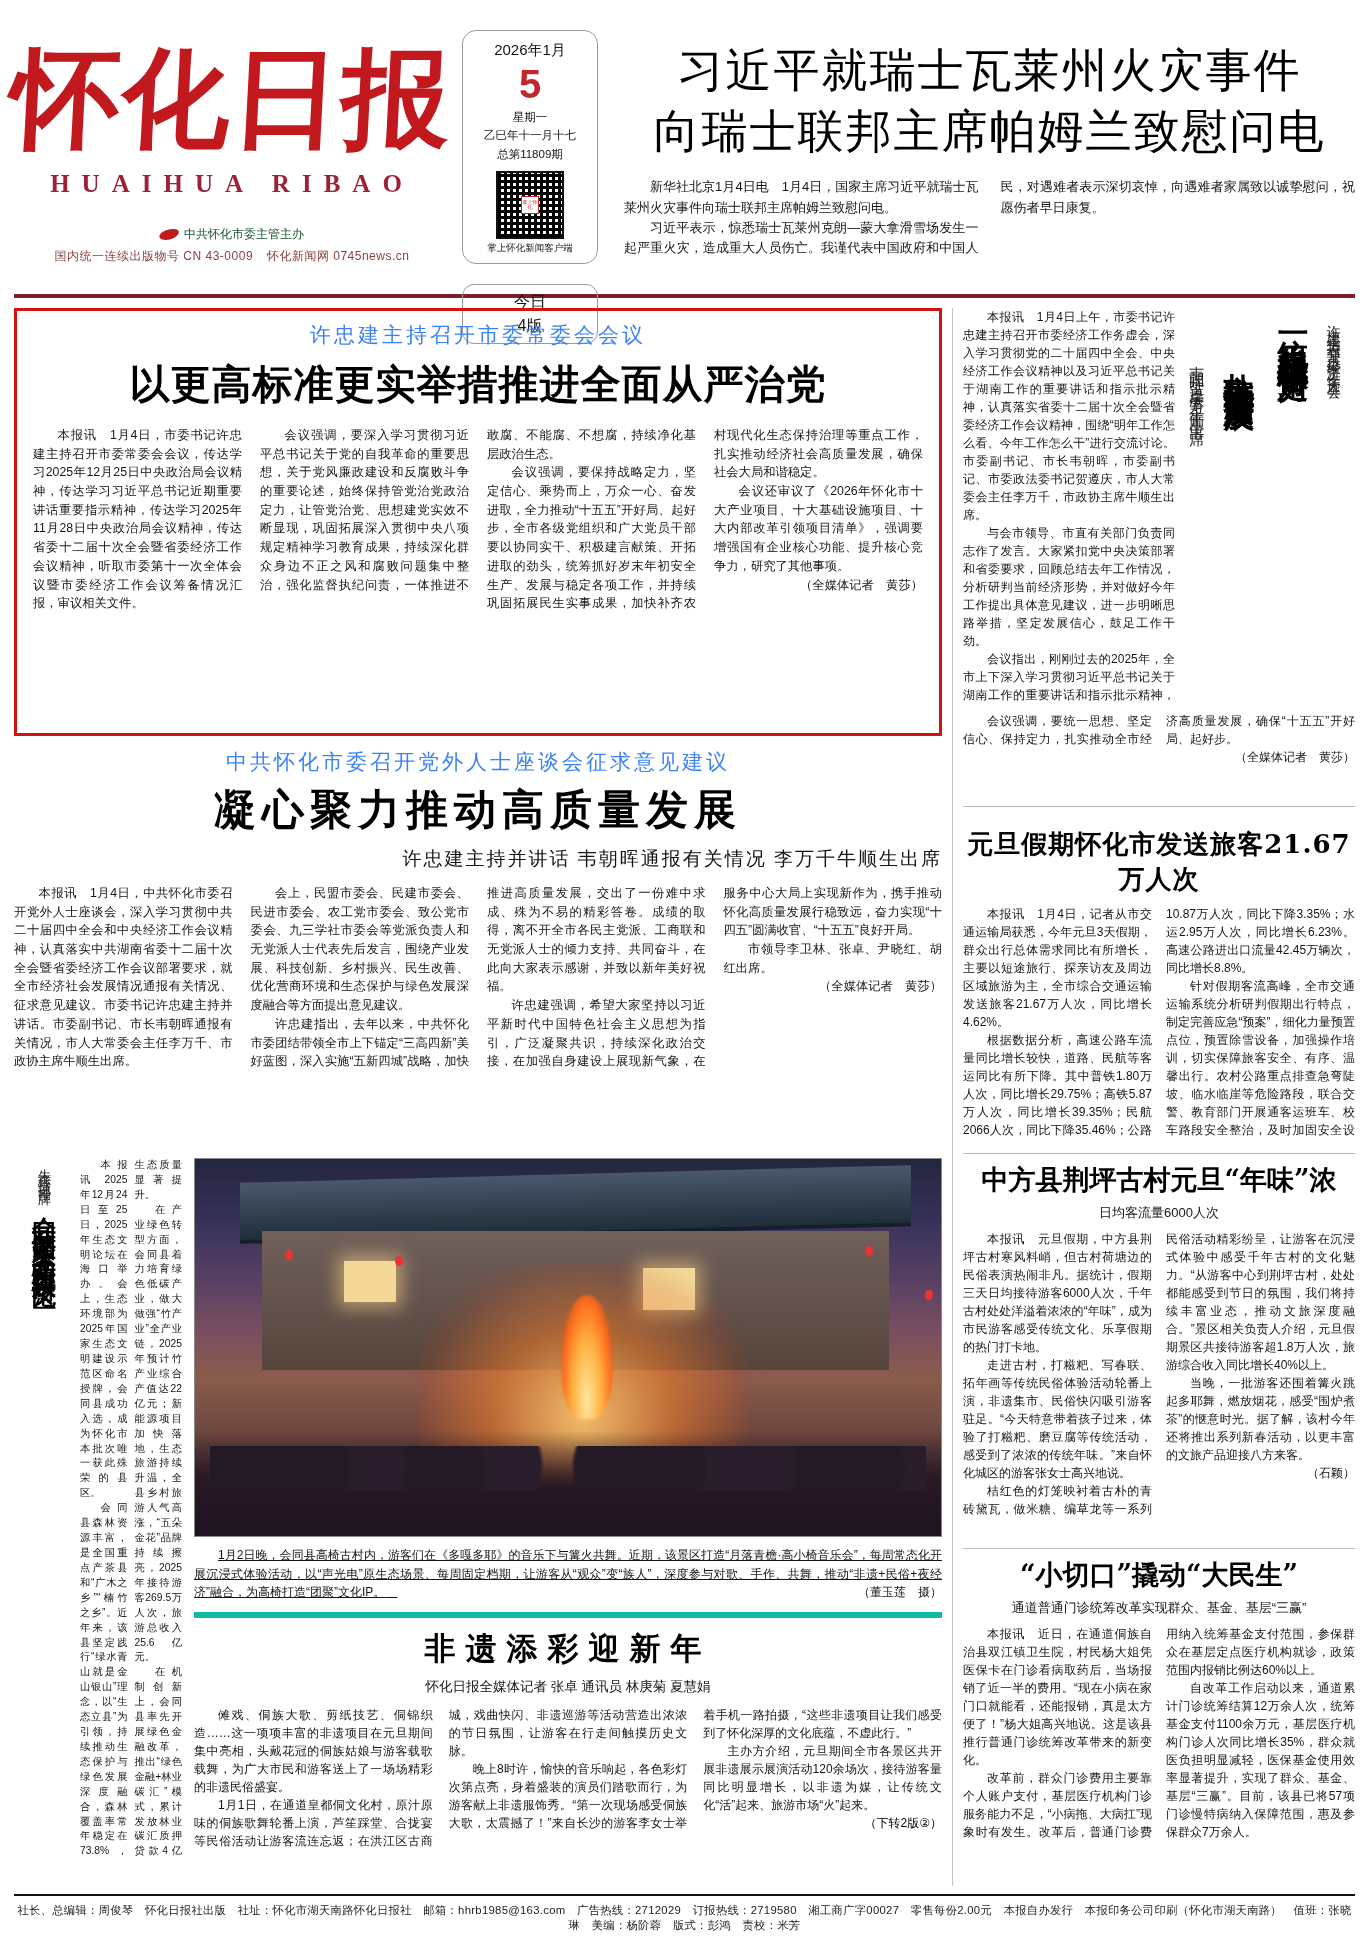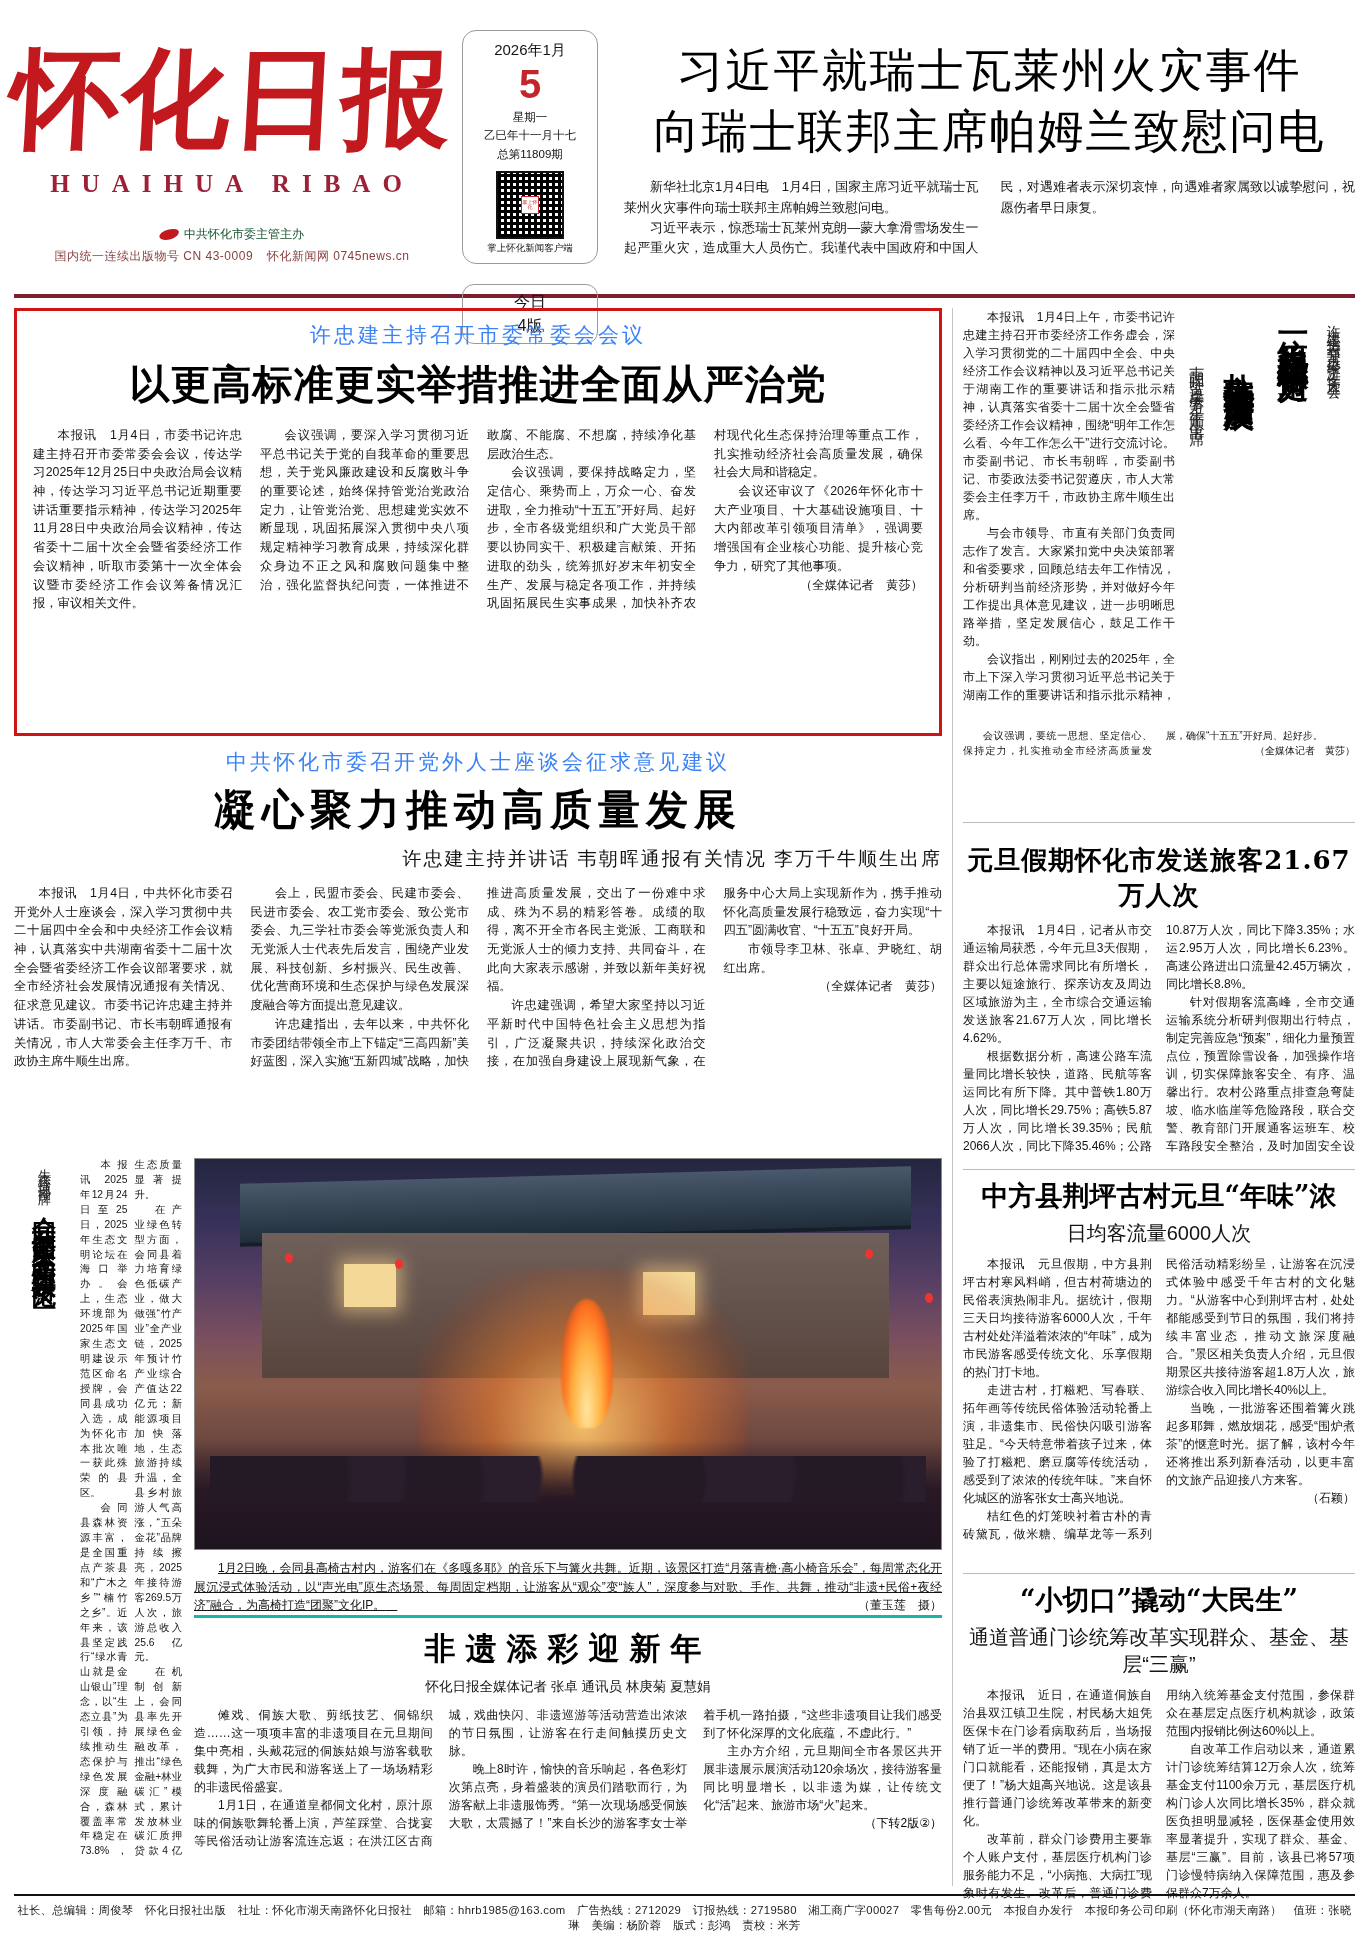--- a/index.html
+++ b/index.html
@@ -60,41 +60,41 @@
   .ph-roof{position:absolute;left:6%;right:4%;top:4%;height:15%;background:linear-gradient(180deg,#49586b,#202e3a);transform:skewY(-1.5deg);border-bottom:4px solid #141f29;}
   .ph-wall{position:absolute;left:9%;right:7%;top:19%;height:37%;background:linear-gradient(180deg,#70605a,#57453d);}
   .ph-window{position:absolute;width:7%;height:11%;background:#f3d898;box-shadow:0 0 18px 6px rgba(255,215,140,.55);}
   .ph-glow{position:absolute;left:30%;top:28%;width:44%;height:58%;background:radial-gradient(ellipse at 50% 70%,rgba(255,200,110,.9),rgba(255,130,40,.5) 40%,rgba(200,70,20,.15) 70%,transparent 80%);filter:blur(2px);}
   .ph-fire{position:absolute;left:49%;top:36%;width:7%;height:33%;background:radial-gradient(ellipse at 50% 85%,#ffe6a0,#ffb040 40%,#ff7020 65%,rgba(180,40,10,.3) 85%,transparent);border-radius:50% 50% 40% 40%;filter:blur(1px);}
   .ph-crowd{position:absolute;left:0;right:0;bottom:0;height:28%;background:linear-gradient(180deg,rgba(30,18,30,0),rgba(35,20,33,.85) 45%,#1d1420 100%);}
   .ph-heads{position:absolute;left:2%;right:2%;bottom:12%;height:12%;background:radial-gradient(circle at 6% 50%,#241a26 14%,transparent 15%),radial-gradient(circle at 16% 40%,#2a1e2c 13%,transparent 14%),radial-gradient(circle at 27% 55%,#241a26 15%,transparent 16%),radial-gradient(circle at 38% 42%,#2a1e2c 13%,transparent 14%),radial-gradient(circle at 60% 48%,#241a26 15%,transparent 16%),radial-gradient(circle at 72% 40%,#2a1e2c 13%,transparent 14%),radial-gradient(circle at 84% 52%,#241a26 15%,transparent 16%),radial-gradient(circle at 94% 44%,#2a1e2c 12%,transparent 13%);}
   .ph-lanterns{position:absolute;width:8px;height:10px;background:#e33;border-radius:50%;left:12%;top:24%;box-shadow:110px 6px 0 #e33,580px -4px 0 #e33,640px 40px 0 #e33,660px 90px 0 #d22;}
   .photo-caption{font-size:12px;line-height:1.55;margin-top:9px;text-decoration:underline;}
   .ph-credit{float:right;text-indent:0;}
-  .heritage{border-top:3px solid #14b8a6;padding-top:10px;}
+  .heritage{border-top:6px solid #14b8a6;margin-top:10px;padding-top:10px;}
   .her-headline{text-align:center;font-family:"DejaVu Serif","Liberation Serif",serif;font-weight:900;font-size:31px;letter-spacing:10px;color:#000;}
   .her-byline{text-align:center;font-size:13.5px;margin:8px 0 10px;}
   .her-body{column-count:3;column-gap:16px;font-size:12px;line-height:1.5;height:158px;overflow:hidden;}
   .jump{color:#000000;}
   
   .econ-top{display:flex;height:398px;overflow:hidden;}
   .econ-left{width:212px;font-size:12px;line-height:1.5;overflow:hidden;}
   .econ-heads{flex:1;display:flex;justify-content:space-evenly;padding-top:6px;}
   .v{writing-mode:vertical-rl;}
   .econ-byline{font-size:15px;letter-spacing:5px;color:#222;margin-top:40px;}
   .econ-h{font-size:31px;font-weight:900;letter-spacing:3px;color:#000;}
   .econ-h2{margin-top:34px;}
   .econ-kicker{font-size:14px;letter-spacing:4px;color:#222;}
-  .econ-cont{column-count:2;column-gap:14px;font-size:10px;line-height:1.5;height:84px;overflow:hidden;margin-top:22px;}
+  .econ-cont{column-count:2;column-gap:14px;font-size:12px;line-height:1.5;height:84px;overflow:hidden;margin-top:6px;}
   .r-art{border-top:1px solid #bbb;margin-top:10px;padding-top:8px;}
   .trans-headline{font-size:26px;font-weight:900;font-family:"DejaVu Serif","Liberation Serif",serif;text-align:center;letter-spacing:1px;color:#000;margin-top:12px;}
   .r-body{column-count:2;column-gap:14px;font-size:12px;line-height:1.5;overflow:hidden;}
   .trans-body{height:238px;margin-top:8px;}
   .jp-headline{font-size:27px;font-weight:900;font-family:"DejaVu Serif","Liberation Serif",serif;text-align:center;color:#000;}
-  .r-subhead{text-align:center;font-size:20px;margin:6px 0 8px;}
+  .r-subhead{text-align:center;font-size:13px;margin:6px 0 8px;}
   .jp-body{height:308px;}
   .ms-headline{font-size:27px;font-weight:900;font-family:"DejaVu Serif","Liberation Serif",serif;text-align:center;color:#000;}
   .ms-body{height:218px;}
   
   .footer{border-top:2.5px solid #111;margin-top:8px;padding-top:7px;font-size:11.3px;text-align:center;color:#222;letter-spacing:0.3px;}
 </style>
 </head>
 <body>
 
 <div class="page">

